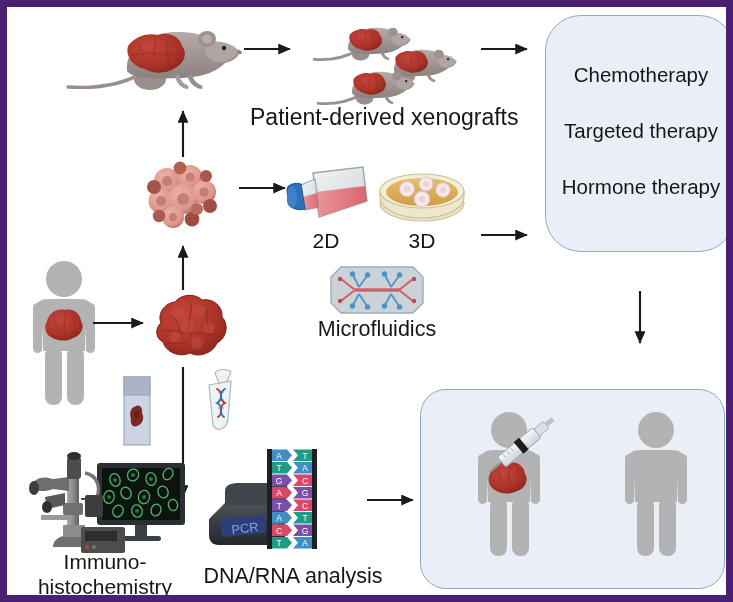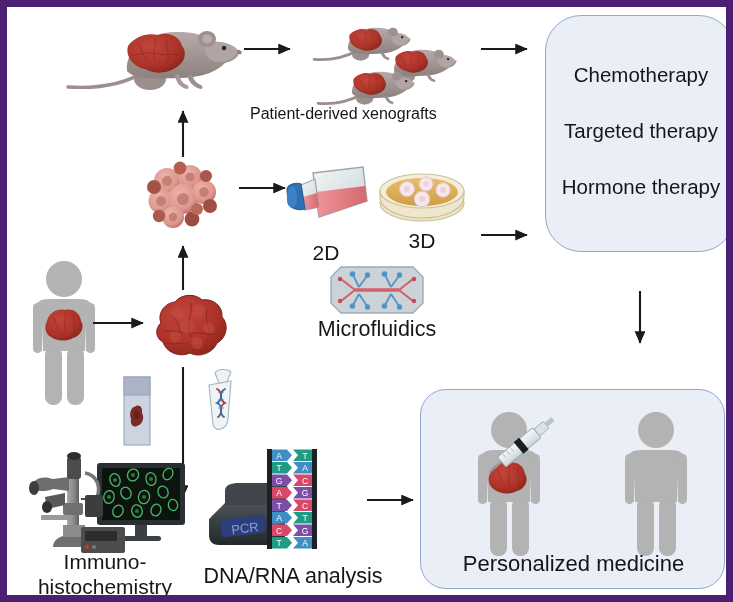--- a/index.html
+++ b/index.html
@@ -174,21 +174,21 @@
         <path d="M88,16 C90,24 84,29 88,38"></path>
         <path d="M99,19 C97,27 103,31 99,41"></path>
       </g>
     </g>
   </svg>
 
   <svg class="abs" style="left:472px;top:36px;" width="58" height="12">
     <line x1="2" y1="6" x2="48" y2="6" stroke="#1a1a1a" stroke-width="2.1" marker-end="url(#ah)"></line>
   </svg>
 
-  <div class="lbl" style="left:243px;top:98px;font-size:16px;">Patient-derived xenografts</div>
+  <div class="lbl" style="left:243px;top:98px;font-size:23px;">Patient-derived xenografts</div>
 
   <div class="boxpanel" style="left:538px;top:8px;width:190px;height:237px;border-radius:36px;">
     <div class="lbl ctr" style="left:0;top:48px;width:190px;font-size:20.5px;">Chemotherapy</div>
     <div class="lbl ctr" style="left:0;top:104px;width:190px;font-size:20.5px;">Targeted therapy</div>
     <div class="lbl ctr" style="left:0;top:160px;width:190px;font-size:20.5px;">Hormone therapy</div>
   </div>
 
   <svg class="abs" style="left:170px;top:100px;" width="12" height="52">
     <line x1="6" y1="50" x2="6" y2="4" stroke="#1a1a1a" stroke-width="2.1" marker-end="url(#ah)"></line>
   </svg>
@@ -223,21 +223,21 @@
   </svg>
 
   <svg class="abs" style="left:276px;top:158px;" width="86" height="62" viewBox="0 0 86 62">
     <path d="M30,8 L80,2 L84,36 L36,52 Z" fill="url(#flaskG)" stroke="#9aa6ab" stroke-width="1.4"></path>
     <path d="M33,27 L82,21 L84,36 L36,52 Z" fill="url(#mediumG)" opacity="0.92"></path>
     <path d="M18,20 L32,14 L36,42 L22,45 Z" fill="url(#flaskG)" stroke="#9aa6ab" stroke-width="1.2"></path>
     <path d="M20,32 L34,28 L36,42 L22,45 Z" fill="url(#mediumG)" opacity="0.9"></path>
     <path d="M4,25 C4,20 12,17 18,19 L22,44 C16,46 6,43 5,38 Z" fill="#2f6fb5" stroke="#255c9b" stroke-width="1.1"></path>
     <ellipse cx="9" cy="32" rx="5" ry="11" fill="#3f81c9"></ellipse>
   </svg>
-  <div class="lbl ctr" style="left:276px;top:234px;width:86px;font-size:21px;">2D</div>
+  <div class="lbl ctr" style="left:276px;top:222px;width:86px;font-size:21px;">2D</div>
 
   <svg class="abs" style="left:370px;top:156px;" width="90" height="64" viewBox="0 0 90 64">
     <ellipse cx="45" cy="40" rx="42" ry="18" fill="#ece4c8" stroke="#cbbf96" stroke-width="1.2"></ellipse>
     <path d="M3,34 C3,46 22,55 45,55 C68,55 87,46 87,34 L87,28 L3,28 Z" fill="#eee7cd" stroke="#cbbf96" stroke-width="1.2"></path>
     <ellipse cx="45" cy="28" rx="42" ry="17" fill="#f3eeda" stroke="#cbbf96" stroke-width="1.2"></ellipse>
     <ellipse cx="45" cy="29" rx="36" ry="14" fill="url(#dishG)"></ellipse>
     <g>
       <circle cx="30" cy="26" r="7.5" fill="#f8e6e9" stroke="#e0c3c8" stroke-width="0.9"></circle>
       <circle cx="49" cy="21" r="7" fill="#f8e6e9" stroke="#e0c3c8" stroke-width="0.9"></circle>
       <circle cx="66" cy="27" r="7.2" fill="#f8e6e9" stroke="#e0c3c8" stroke-width="0.9"></circle>
@@ -509,16 +509,15 @@
       <circle cx="45" cy="20" r="18" fill="#b3b3b3"></circle>
       <path d="M16,50 C16,43 22,40 30,40 L60,40 C68,40 74,43 74,50 L74,86
                C74,90 70,92 67,92 L67,66 L66,92 L24,92 L23,66 L23,92
                C20,92 16,90 16,86 Z" fill="#b3b3b3"></path>
       <rect x="14" y="44" width="9" height="50" rx="4.5" fill="#b3b3b3"></rect>
       <rect x="67" y="44" width="9" height="50" rx="4.5" fill="#b3b3b3"></rect>
       <rect x="26" y="88" width="17" height="58" rx="8" fill="#b3b3b3"></rect>
       <rect x="48" y="88" width="17" height="58" rx="8" fill="#b3b3b3"></rect>
     </svg>
 
-    <div class="lbl ctr" style="left:0;top:162px;width:305px;font-size:22px;">Personalized medicine</div>
   </div>
 
 </div>
 
 </body></html>

